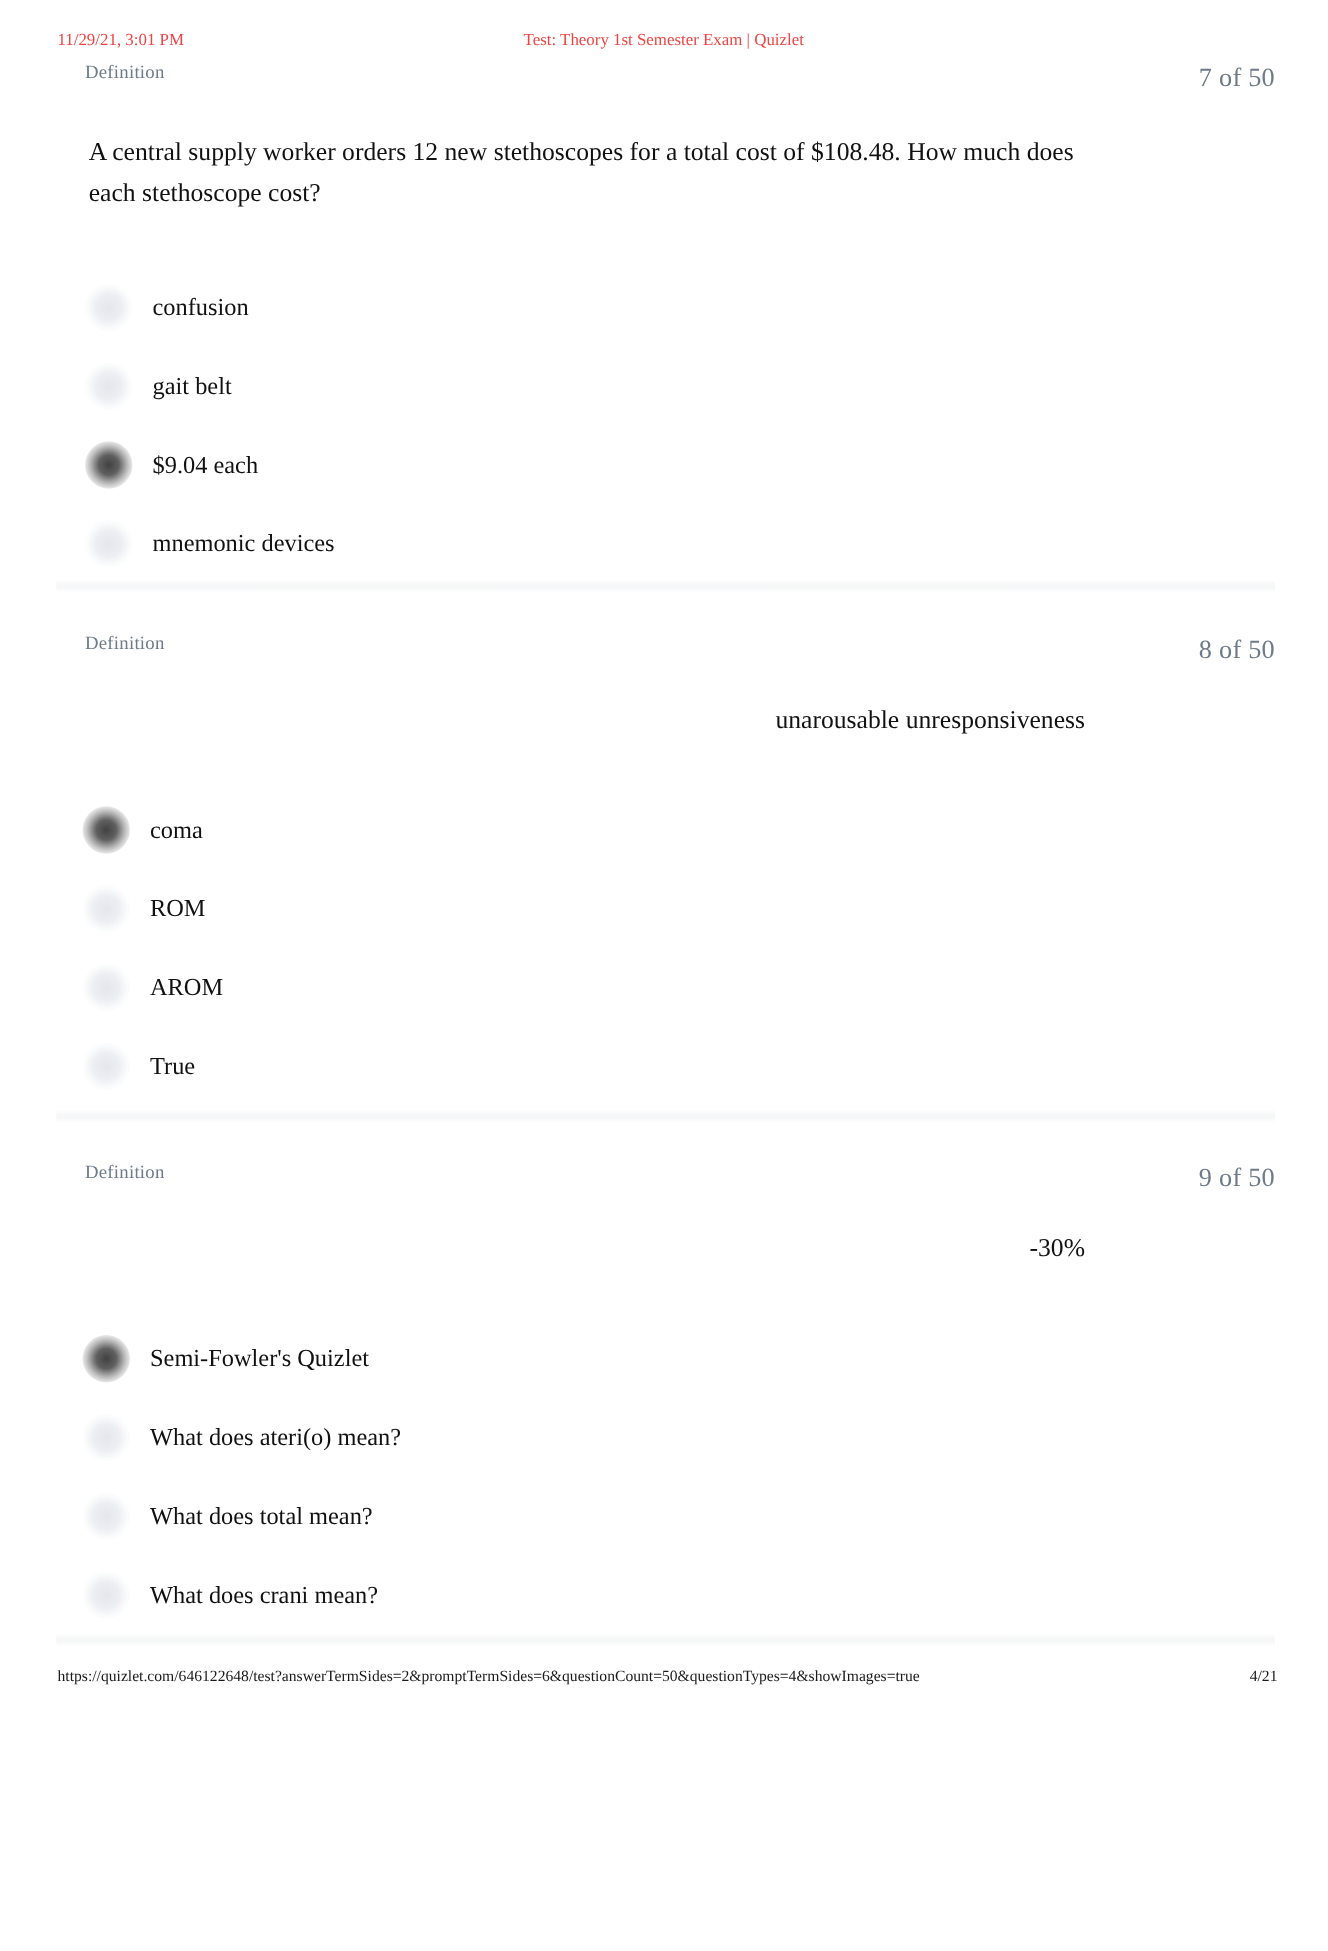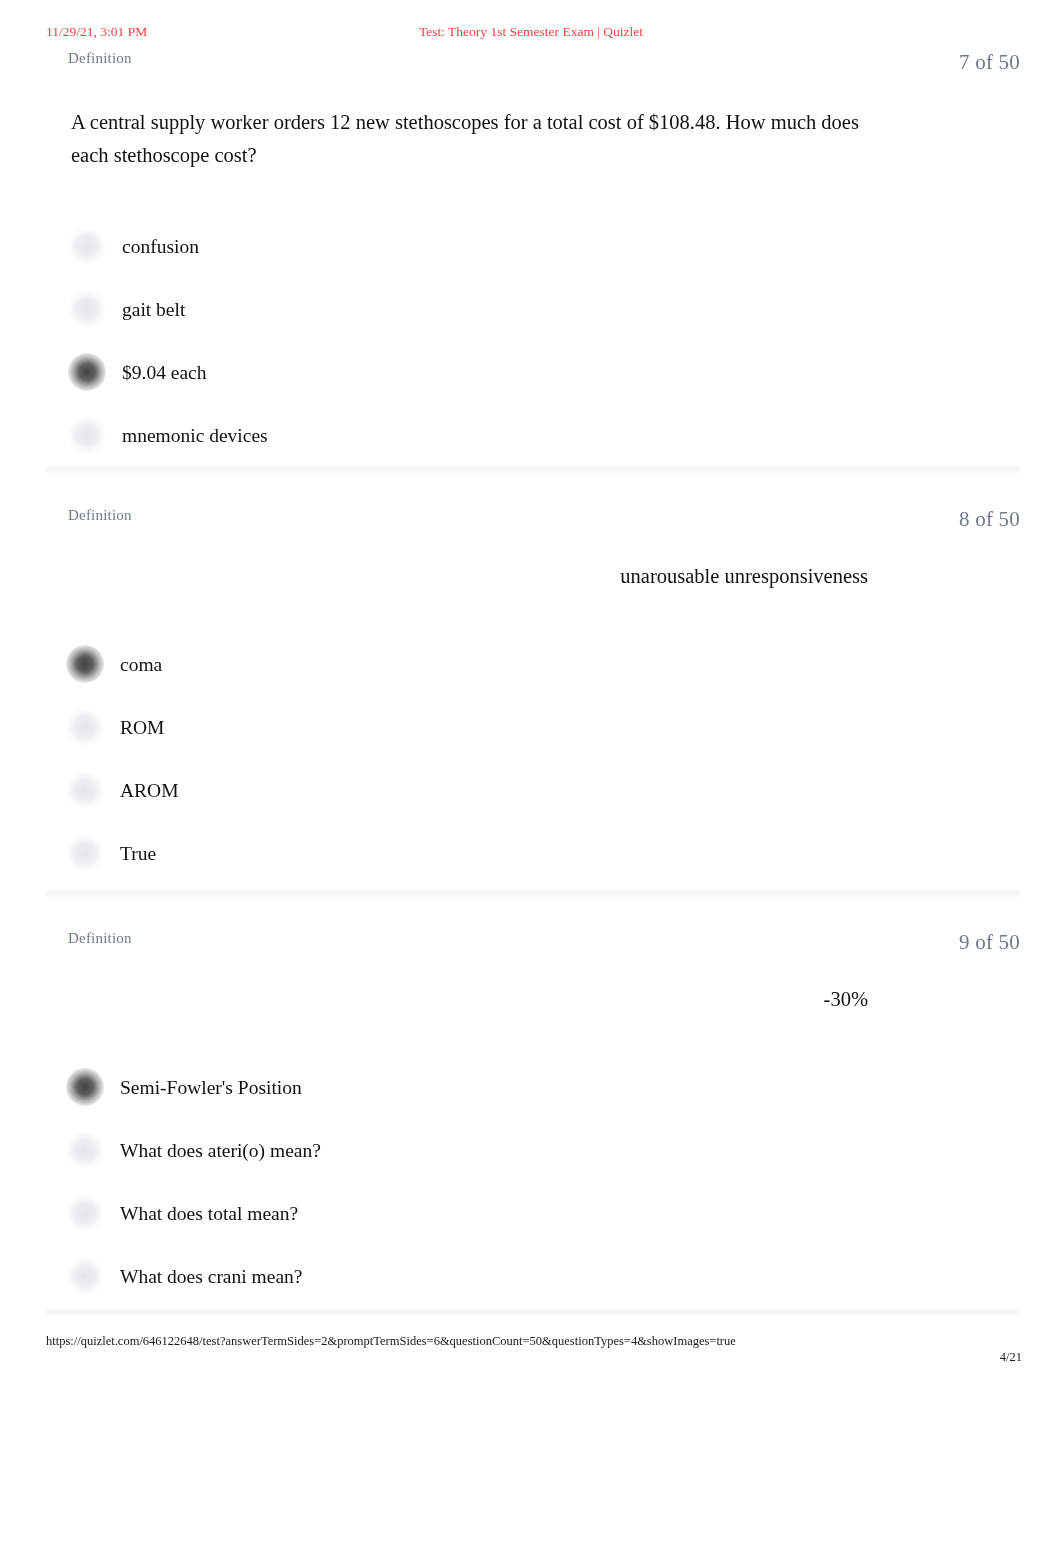--- a/index.html
+++ b/index.html
@@ -156,21 +156,21 @@
   }
   .print-footer .pf-url {
     position: absolute;
     left: 46px;
     top: 0;
     white-space: nowrap;
   }
   .print-footer .pf-page {
     position: absolute;
     right: 40px;
-    top: 16px;
+    top: 0;
     white-space: nowrap;
     margin-left: 21px;
   }
 </style>
 </head>
 <body>
 
 <div class="page">
 
   <div class="print-header">
@@ -236,21 +236,21 @@
 
   <div class="qblock" id="qblock-2" style="top:930px;">
     <div class="qmeta">
       <span class="label">Definition</span>
       <span class="counter">9 of 50</span>
     </div>
     <div class="prompt flush" style="margin-top:31px;">-30%</div>
     <div class="options" style="margin-top:52px;margin-left:66px;">
       <div class="option">
         <span class="radio on"></span>
-        <span class="otext">Semi-Fowler's Position</span>
+        <span class="otext">Semi-Fowler's Quizlet</span>
       </div>
       <div class="option">
         <span class="radio off"></span>
         <span class="otext">What does ateri(o) mean?</span>
       </div>
       <div class="option">
         <span class="radio off"></span>
         <span class="otext">What does total mean?</span>
       </div>
       <div class="option">

